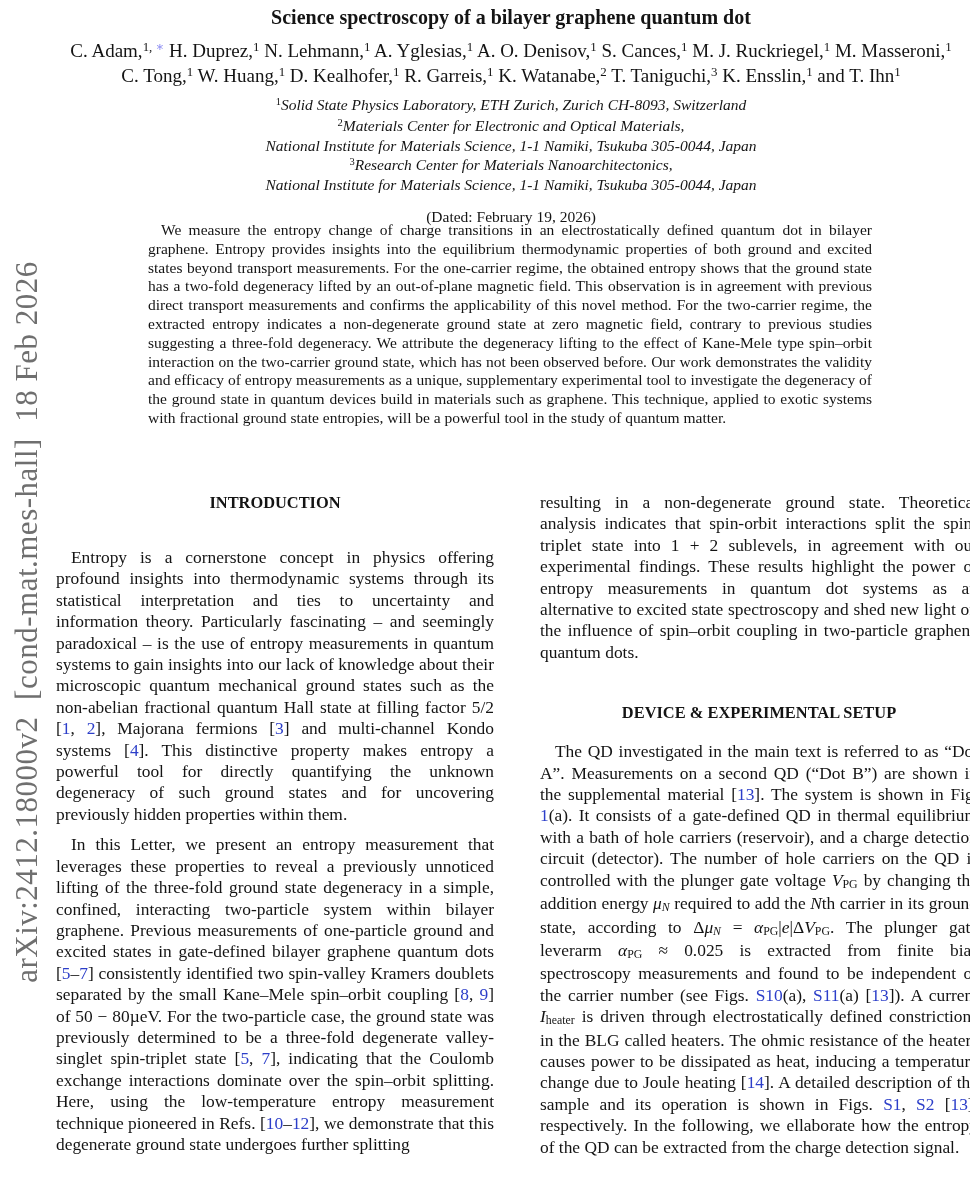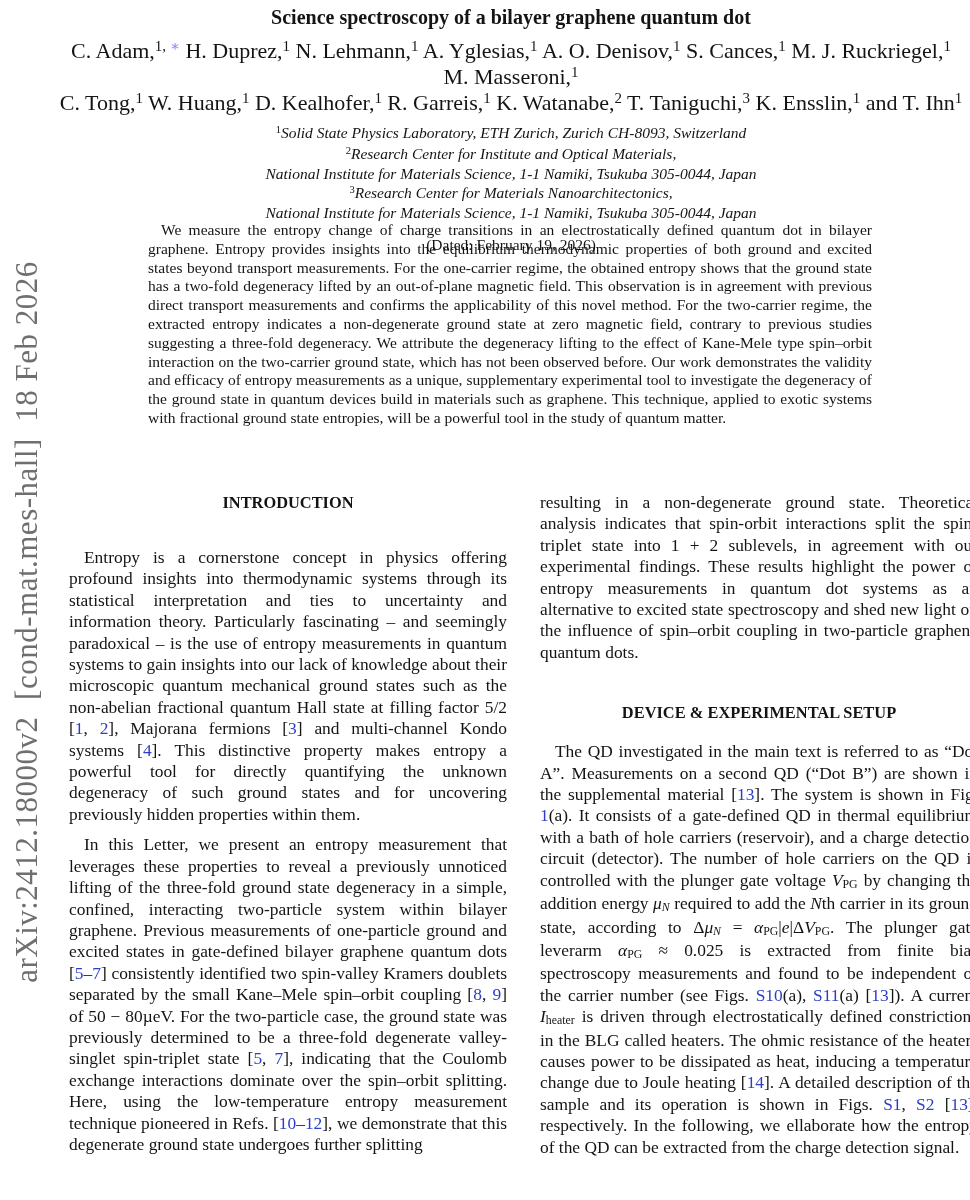--- a/index.html
+++ b/index.html
@@ -17,32 +17,32 @@
   
   .watermark{
     position:absolute;left:27px;top:622px;
     transform:translate(-50%,-50%) rotate(-90deg);
     white-space:pre;font-size:31px;letter-spacing:0.5px;
     color:var(--watermark);
   }
   
   .header{position:absolute;left:57px;top:4px;width:908px;text-align:center;}
   .title{font-size:20px;font-weight:bold;line-height:26px;}
-  .authors{margin-top:9px;font-size:22px;line-height:23px;}
+  .authors{margin-top:9px;font-size:19px;line-height:23px;}
   .affiliations{margin-top:7px;font-size:15.5px;line-height:18.6px;}
   .aff-line{display:block;}
   .dated{margin-top:13px;font-size:15.5px;}
   
   .abstract{
     position:absolute;left:148px;top:214px;width:724px;
     font-size:15.5px;line-height:18.8px;text-align:justify;text-indent:13px;margin-top:7px;
   }
   
   .col{position:absolute;top:492px;width:438px;font-size:17.4px;line-height:21.4px;text-align:justify;}
-  .col-left{left:69px;}
+  .col-left{left:56px;}
   .col-right{left:540px;}
   .section-heading{
     text-align:center;font-weight:bold;font-size:16.4px;line-height:21px;
     margin:0 0 34px 0;text-indent:0;
   }
   .section-heading.spaced{margin-top:39px;margin-bottom:18px;}
   .para{margin:0 0 9px 0;text-indent:15px;}
   .para.noindent{text-indent:0;}
   .para:last-child{margin-bottom:0;}
   
@@ -61,21 +61,21 @@
   <div class="watermark">arXiv:2412.18000v2  [cond-mat.mes-hall]  18 Feb 2026</div>
 
   <div class="header">
     <div class="title">Science spectroscopy of a bilayer graphene quantum dot</div>
     <div class="authors">
       <div><span>C. Adam,</span><span class="seg-sup">1,</span><span class="seg-supstar"> ∗</span><span> H. Duprez,</span><span class="seg-sup">1</span><span> N. Lehmann,</span><span class="seg-sup">1</span><span> A. Yglesias,</span><span class="seg-sup">1</span><span> A. O. Denisov,</span><span class="seg-sup">1</span><span> S. Cances,</span><span class="seg-sup">1</span><span> M. J. Ruckriegel,</span><span class="seg-sup">1</span><span> M. Masseroni,</span><span class="seg-sup">1</span></div>
       <div><span>C. Tong,</span><span class="seg-sup">1</span><span> W. Huang,</span><span class="seg-sup">1</span><span> D. Kealhofer,</span><span class="seg-sup">1</span><span> R. Garreis,</span><span class="seg-sup">1</span><span> K. Watanabe,</span><span class="seg-sup">2</span><span> T. Taniguchi,</span><span class="seg-sup">3</span><span> K. Ensslin,</span><span class="seg-sup">1</span><span> and T. Ihn</span><span class="seg-sup">1</span></div>
     </div>
     <div class="affiliations">
       <span class="aff-line"><span class="seg-sup">1</span><span class="seg-i">Solid State Physics Laboratory, ETH Zurich, Zurich CH-8093, Switzerland</span></span>
-      <span class="aff-line"><span class="seg-sup">2</span><span class="seg-i">Research Center for Institute and Optical Materials,</span></span>
+      <span class="aff-line"><span class="seg-sup">2</span><span class="seg-i">Materials Center for Electronic and Optical Materials,</span></span>
       <span class="aff-line"><span class="seg-i">National Institute for Materials Science, 1-1 Namiki, Tsukuba 305-0044, Japan</span></span>
       <span class="aff-line"><span class="seg-sup">3</span><span class="seg-i">Research Center for Materials Nanoarchitectonics,</span></span>
       <span class="aff-line"><span class="seg-i">National Institute for Materials Science, 1-1 Namiki, Tsukuba 305-0044, Japan</span></span>
     </div>
     <div class="dated">(Dated: February 19, 2026)</div>
   </div>
 
   <div class="abstract">We measure the entropy change of charge transitions in an electrostatically defined quantum dot in bilayer graphene. Entropy provides insights into the equilibrium thermodynamic properties of both ground and excited states beyond transport measurements. For the one-carrier regime, the obtained entropy shows that the ground state has a two-fold degeneracy lifted by an out-of-plane magnetic field. This observation is in agreement with previous direct transport measurements and confirms the applicability of this novel method. For the two-carrier regime, the extracted entropy indicates a non-degenerate ground state at zero magnetic field, contrary to previous studies suggesting a three-fold degeneracy. We attribute the degeneracy lifting to the effect of Kane-Mele type spin–orbit interaction on the two-carrier ground state, which has not been observed before. Our work demonstrates the validity and efficacy of entropy measurements as a unique, supplementary experimental tool to investigate the degeneracy of the ground state in quantum devices build in materials such as graphene. This technique, applied to exotic systems with fractional ground state entropies, will be a powerful tool in the study of quantum matter.</div>
 
   <div class="col col-left">

